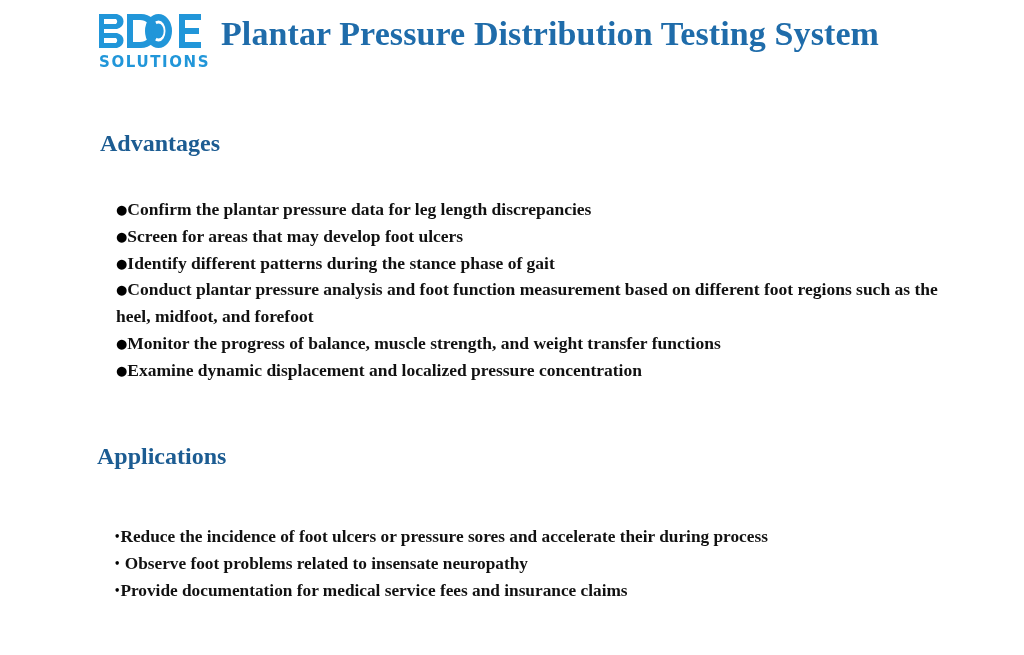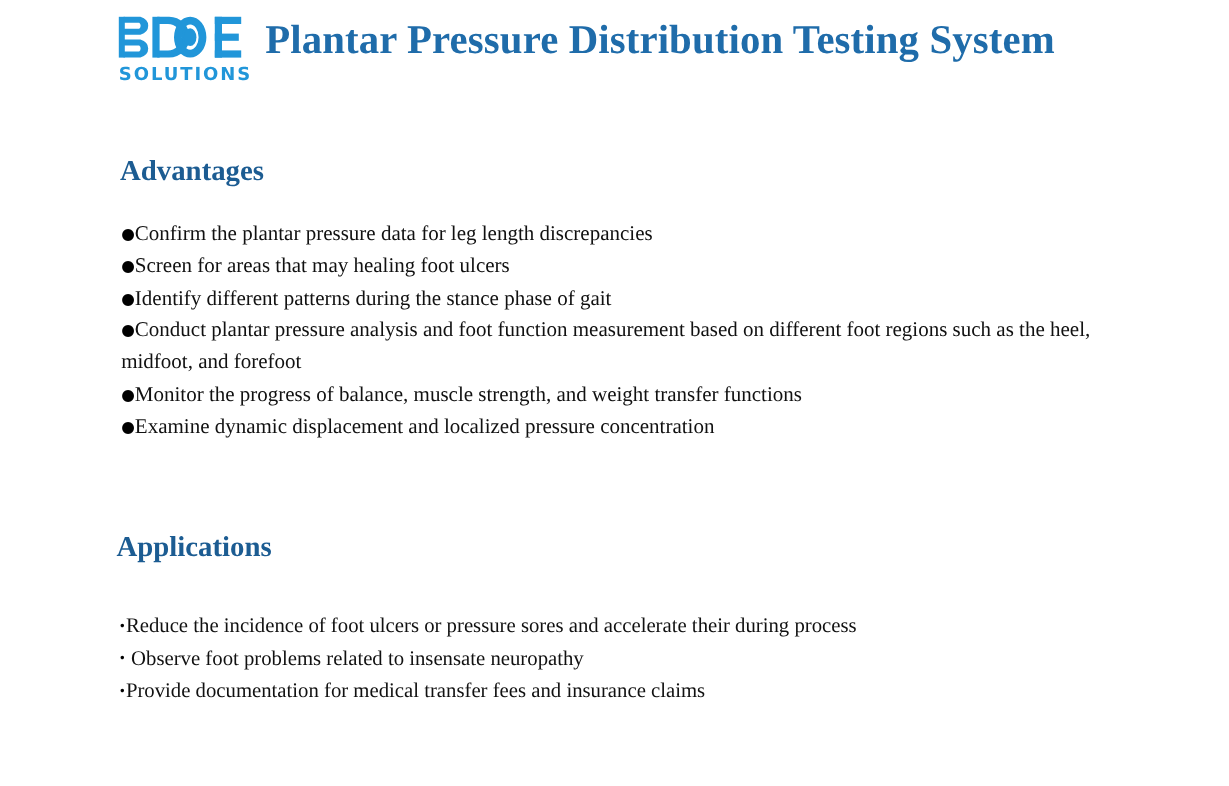--- a/index.html
+++ b/index.html
@@ -57,23 +57,24 @@
     font-size: 24px;
     color: #1C5C92;
     white-space: nowrap;
   }
   #heading-advantages { left: 100px; top: 130px; }
   #heading-applications { left: 97px; top: 443px; text-align: center; }
 
   
   .bullet-list {
     position: absolute;
-    margin: 0;
+    margin: 15px;
     padding: 0;
     list-style: none;
+    font-weight: bold;
   }
   #list-advantages {
     left: 101px;
     top: 181px;
     width: 845px;
   }
   #list-applications {
     left: 99px;
     top: 508px;
     width: 845px;
@@ -144,21 +145,21 @@
   <div class="page-title">Plantar Pressure Distribution Testing System</div>
 </div>
 
 <div class="section-heading" id="heading-advantages">Advantages</div>
 
 <ul class="bullet-list" id="list-advantages">
   <li class="bullet-item">
     <span class="bullet-glyph glyph-large">●</span><span class="bullet-text">Confirm the plantar pressure data for leg length discrepancies</span>
   </li>
   <li class="bullet-item">
-    <span class="bullet-glyph glyph-large">●</span><span class="bullet-text">Screen for areas that may healing foot ulcers</span>
+    <span class="bullet-glyph glyph-large">●</span><span class="bullet-text">Screen for areas that may develop foot ulcers</span>
   </li>
   <li class="bullet-item">
     <span class="bullet-glyph glyph-large">●</span><span class="bullet-text">Identify different patterns during the stance phase of gait</span>
   </li>
   <li class="bullet-item">
     <span class="bullet-glyph glyph-large">●</span><span class="bullet-text">Conduct plantar pressure analysis and foot function measurement based on different foot regions such as the heel, midfoot, and forefoot</span>
   </li>
   <li class="bullet-item">
     <span class="bullet-glyph glyph-large">●</span><span class="bullet-text">Monitor the progress of balance, muscle strength, and weight transfer functions</span>
   </li>
@@ -170,15 +171,15 @@
 <div class="section-heading" id="heading-applications">Applications</div>
 
 <ul class="bullet-list" id="list-applications">
   <li class="bullet-item">
     <span class="bullet-glyph glyph-small">•</span><span class="bullet-text">Reduce the incidence of foot ulcers or pressure sores and accelerate their during process</span>
   </li>
   <li class="bullet-item">
     <span class="bullet-glyph glyph-small">•</span><span class="bullet-text"> Observe foot problems related to insensate neuropathy</span>
   </li>
   <li class="bullet-item">
-    <span class="bullet-glyph glyph-small">•</span><span class="bullet-text">Provide documentation for medical transfer fees and insurance claims</span>
+    <span class="bullet-glyph glyph-small">•</span><span class="bullet-text">Provide documentation for medical service fees and insurance claims</span>
   </li>
 </ul>
 
 </body></html>

